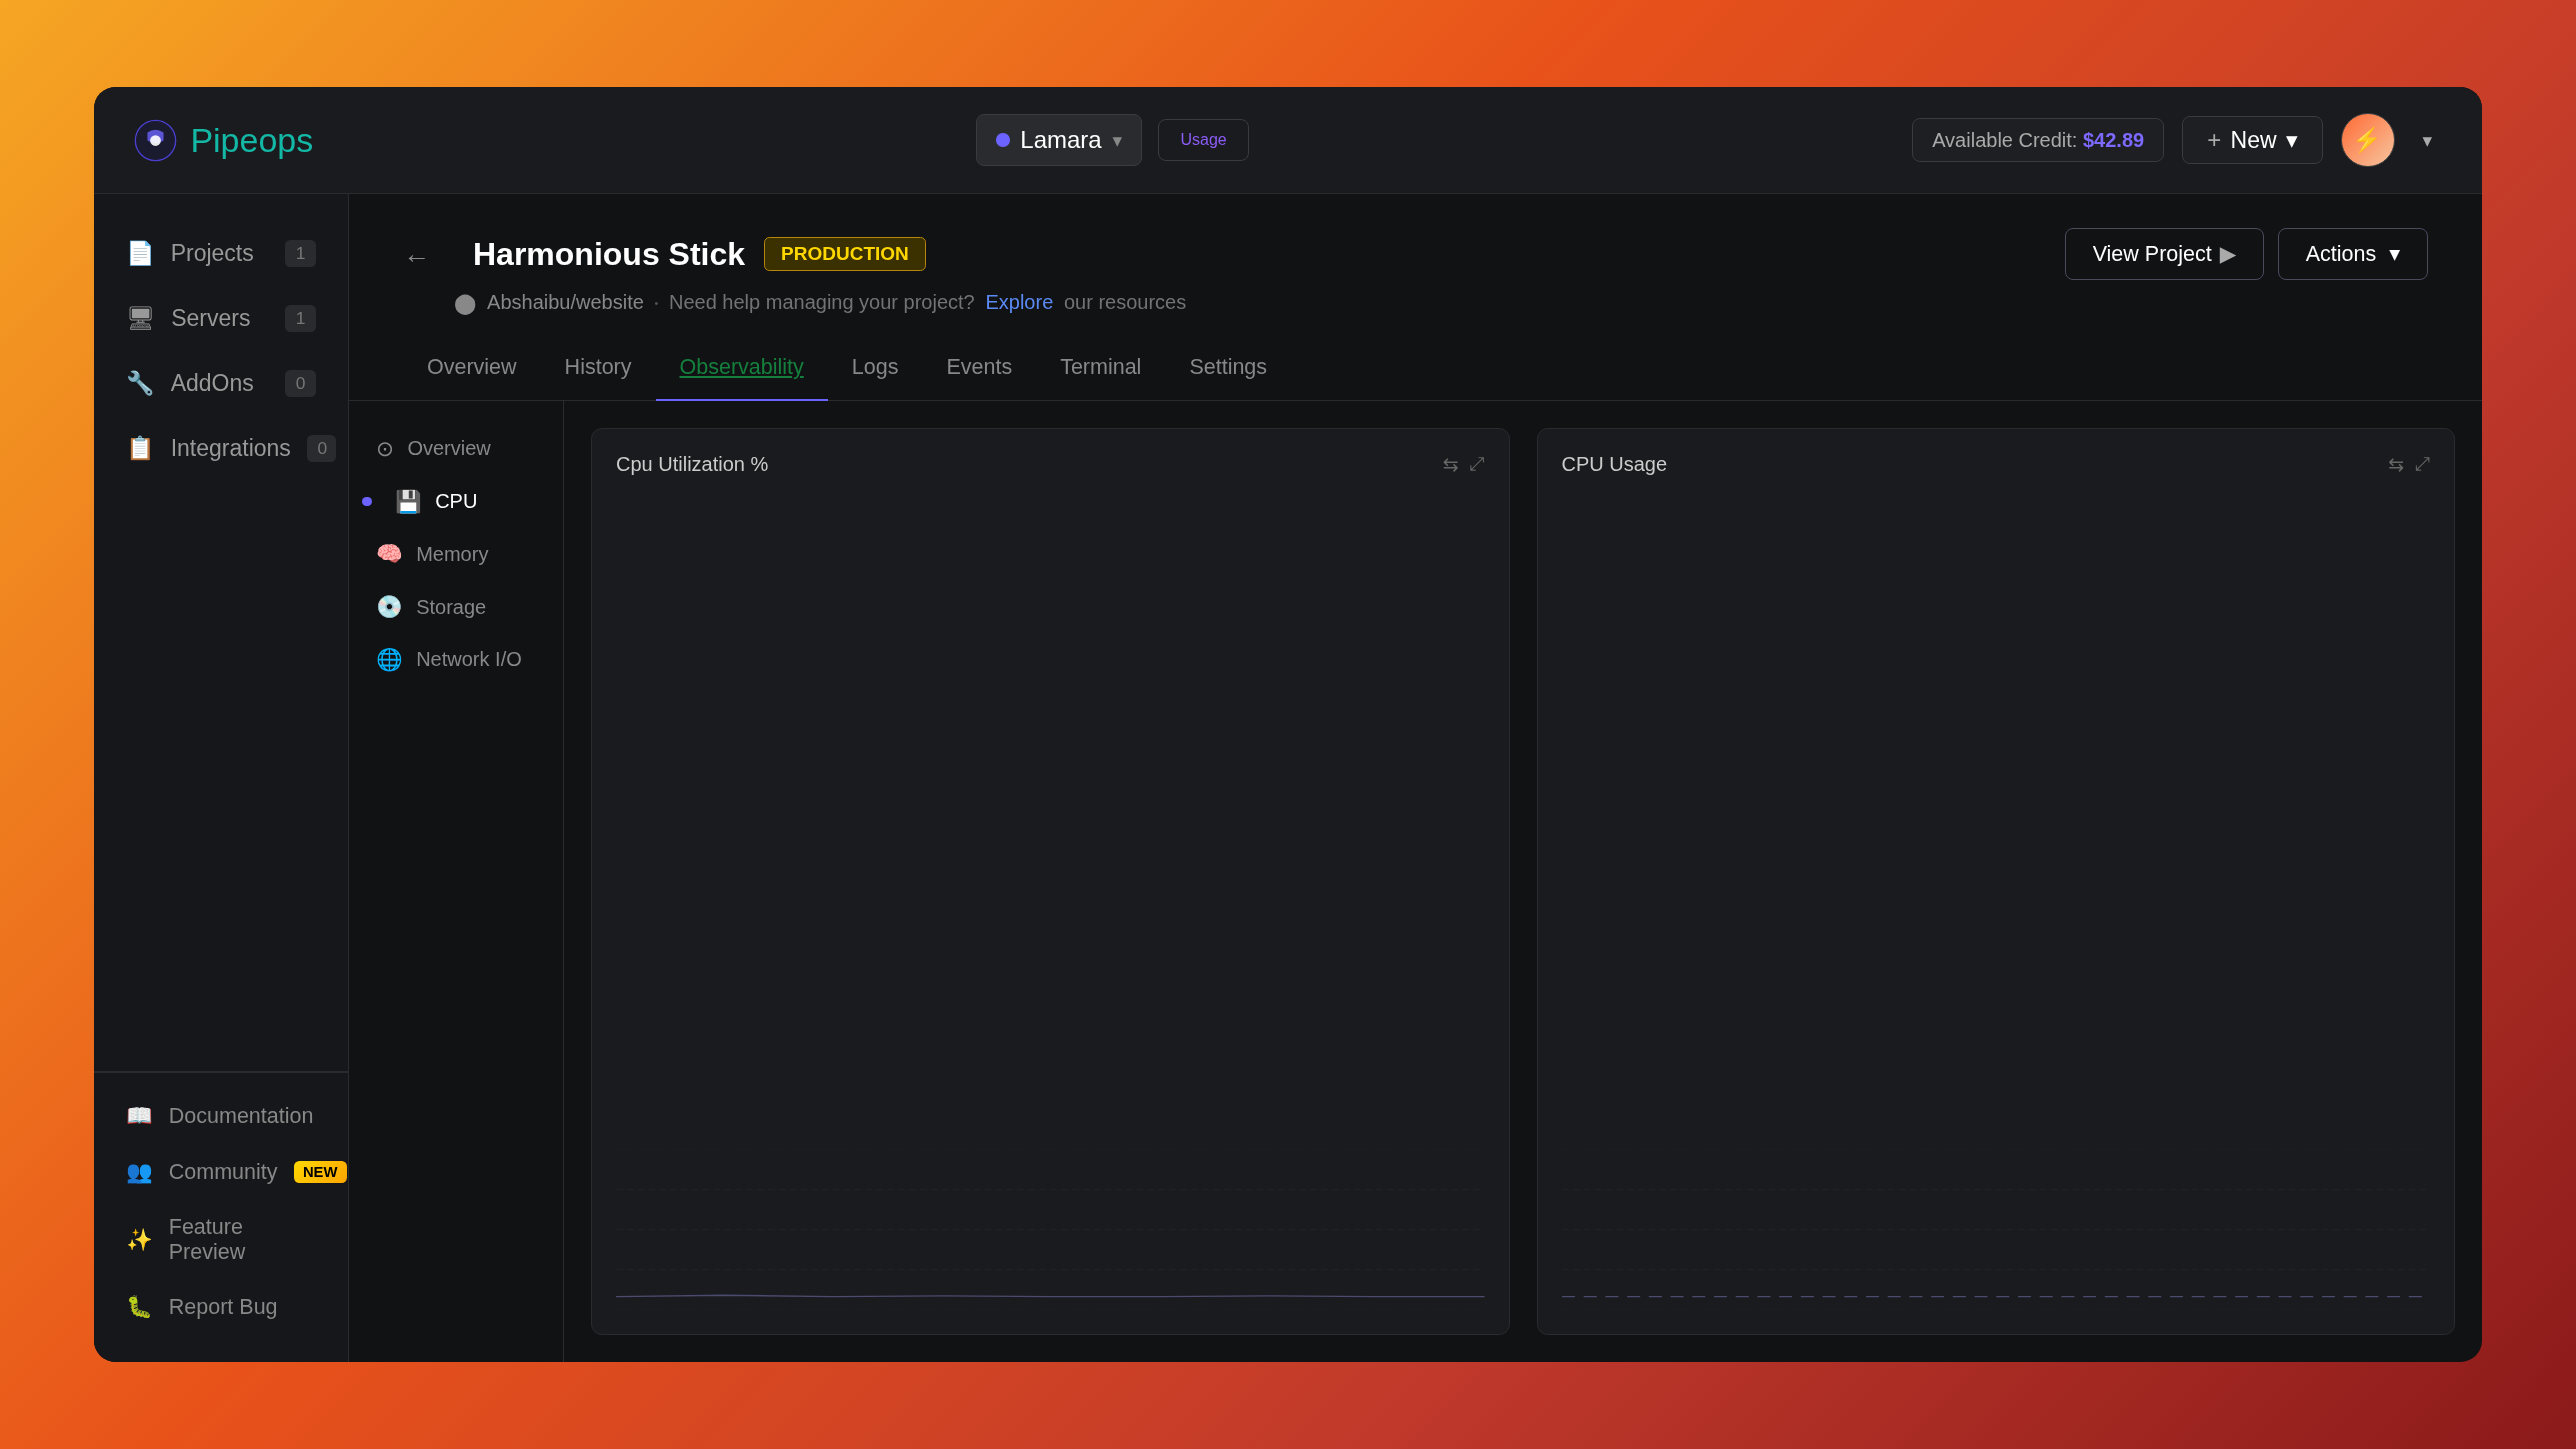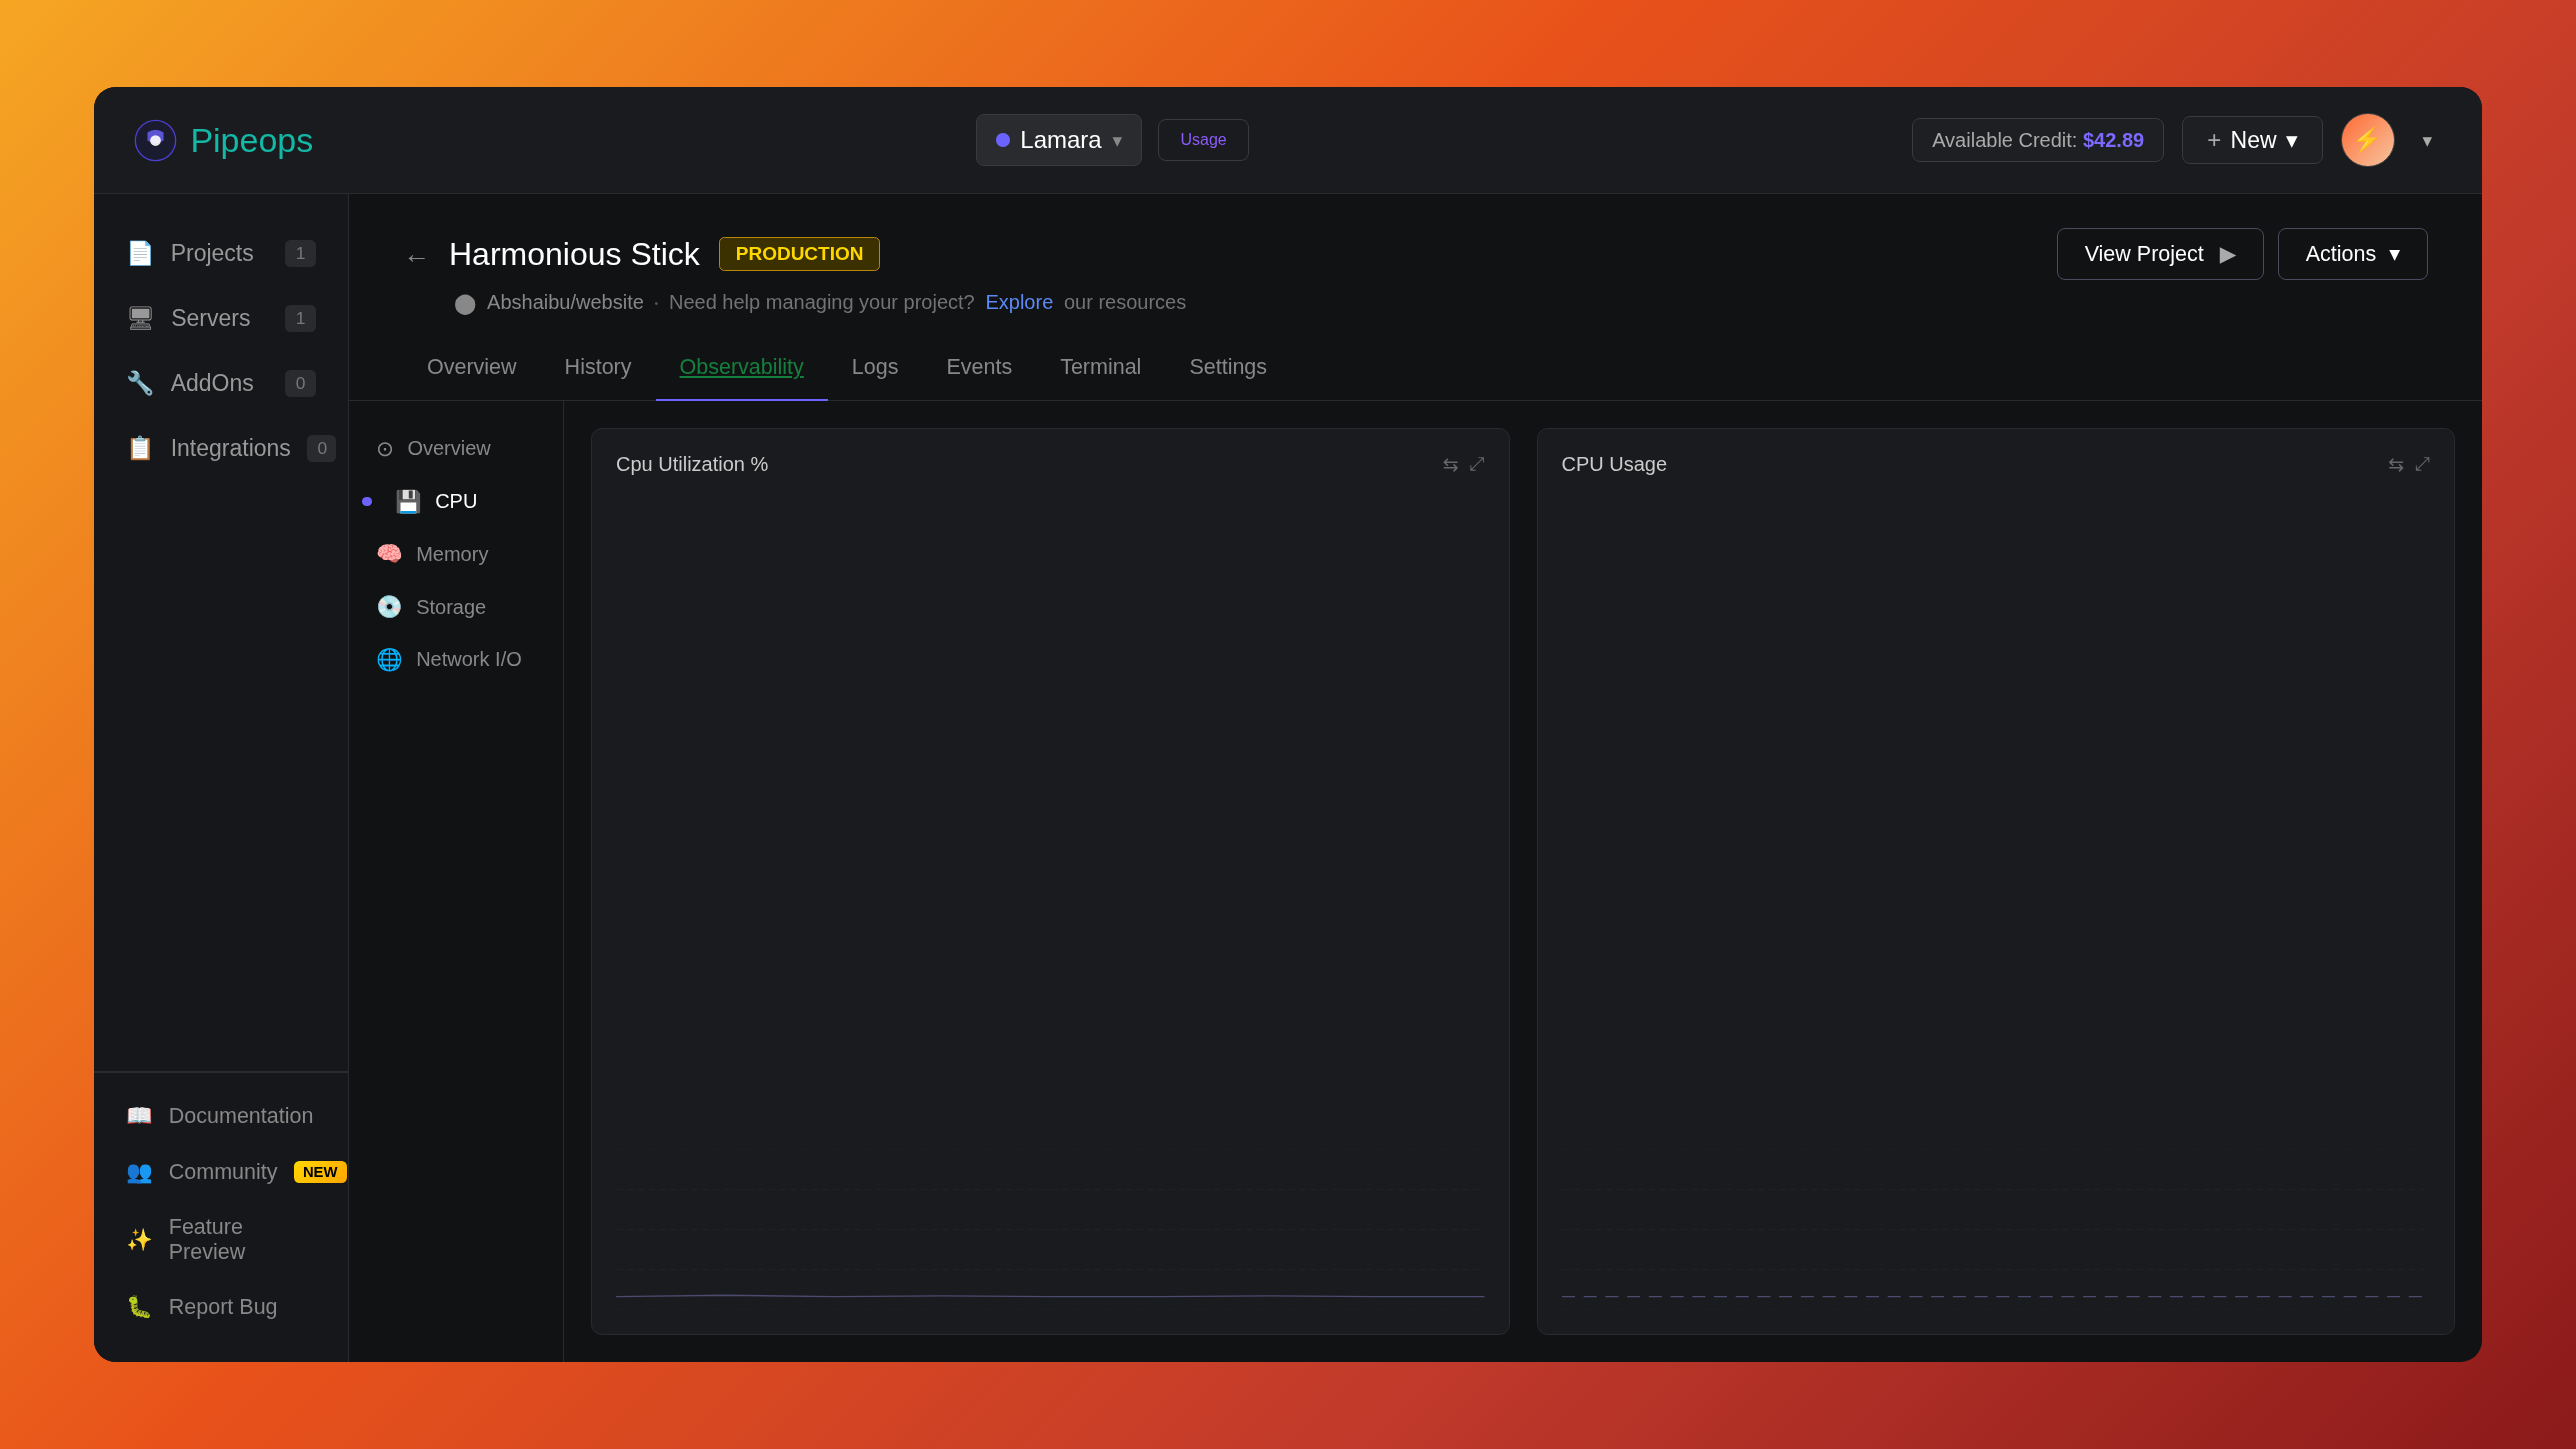--- a/index.html
+++ b/index.html
@@ -226,22 +226,23 @@
     }
     .back-btn {
       color: #888;
       font-size: 27px;
       cursor: pointer;
       background: none;
       border: none;
     }
     .project-title {
       font-size: 32px;
-      font-weight: 400;
+      font-weight: 700;
       color: #ffffff;
+      margin-left: 24px;
     }
     .env-badge {
       background: #3a3000;
       border: 0.7px solid #b8860b;
       color: #ffd700;
       border-radius: 5.4px;
       padding: 5.4px 16px;
       font-size: 19px;
       font-weight: 600;
     }
@@ -254,21 +255,21 @@
     .view-project-btn {
       background: transparent;
       border: 1.3px solid #4a4b5e;
       border-radius: 8px;
       padding: 12px 27px;
       color: #fff;
       font-size: 21.5px;
       cursor: pointer;
       display: flex;
       align-items: center;
-      gap: 16px;
+      gap: 8px;
     }
     .view-project-btn .play-icon {
       color: #aaa;
     }
     .actions-btn {
       background: transparent;
       border: 1.3px solid #4a4b5e;
       border-radius: 8px;
       padding: 12px 27px;
       color: #fff;

